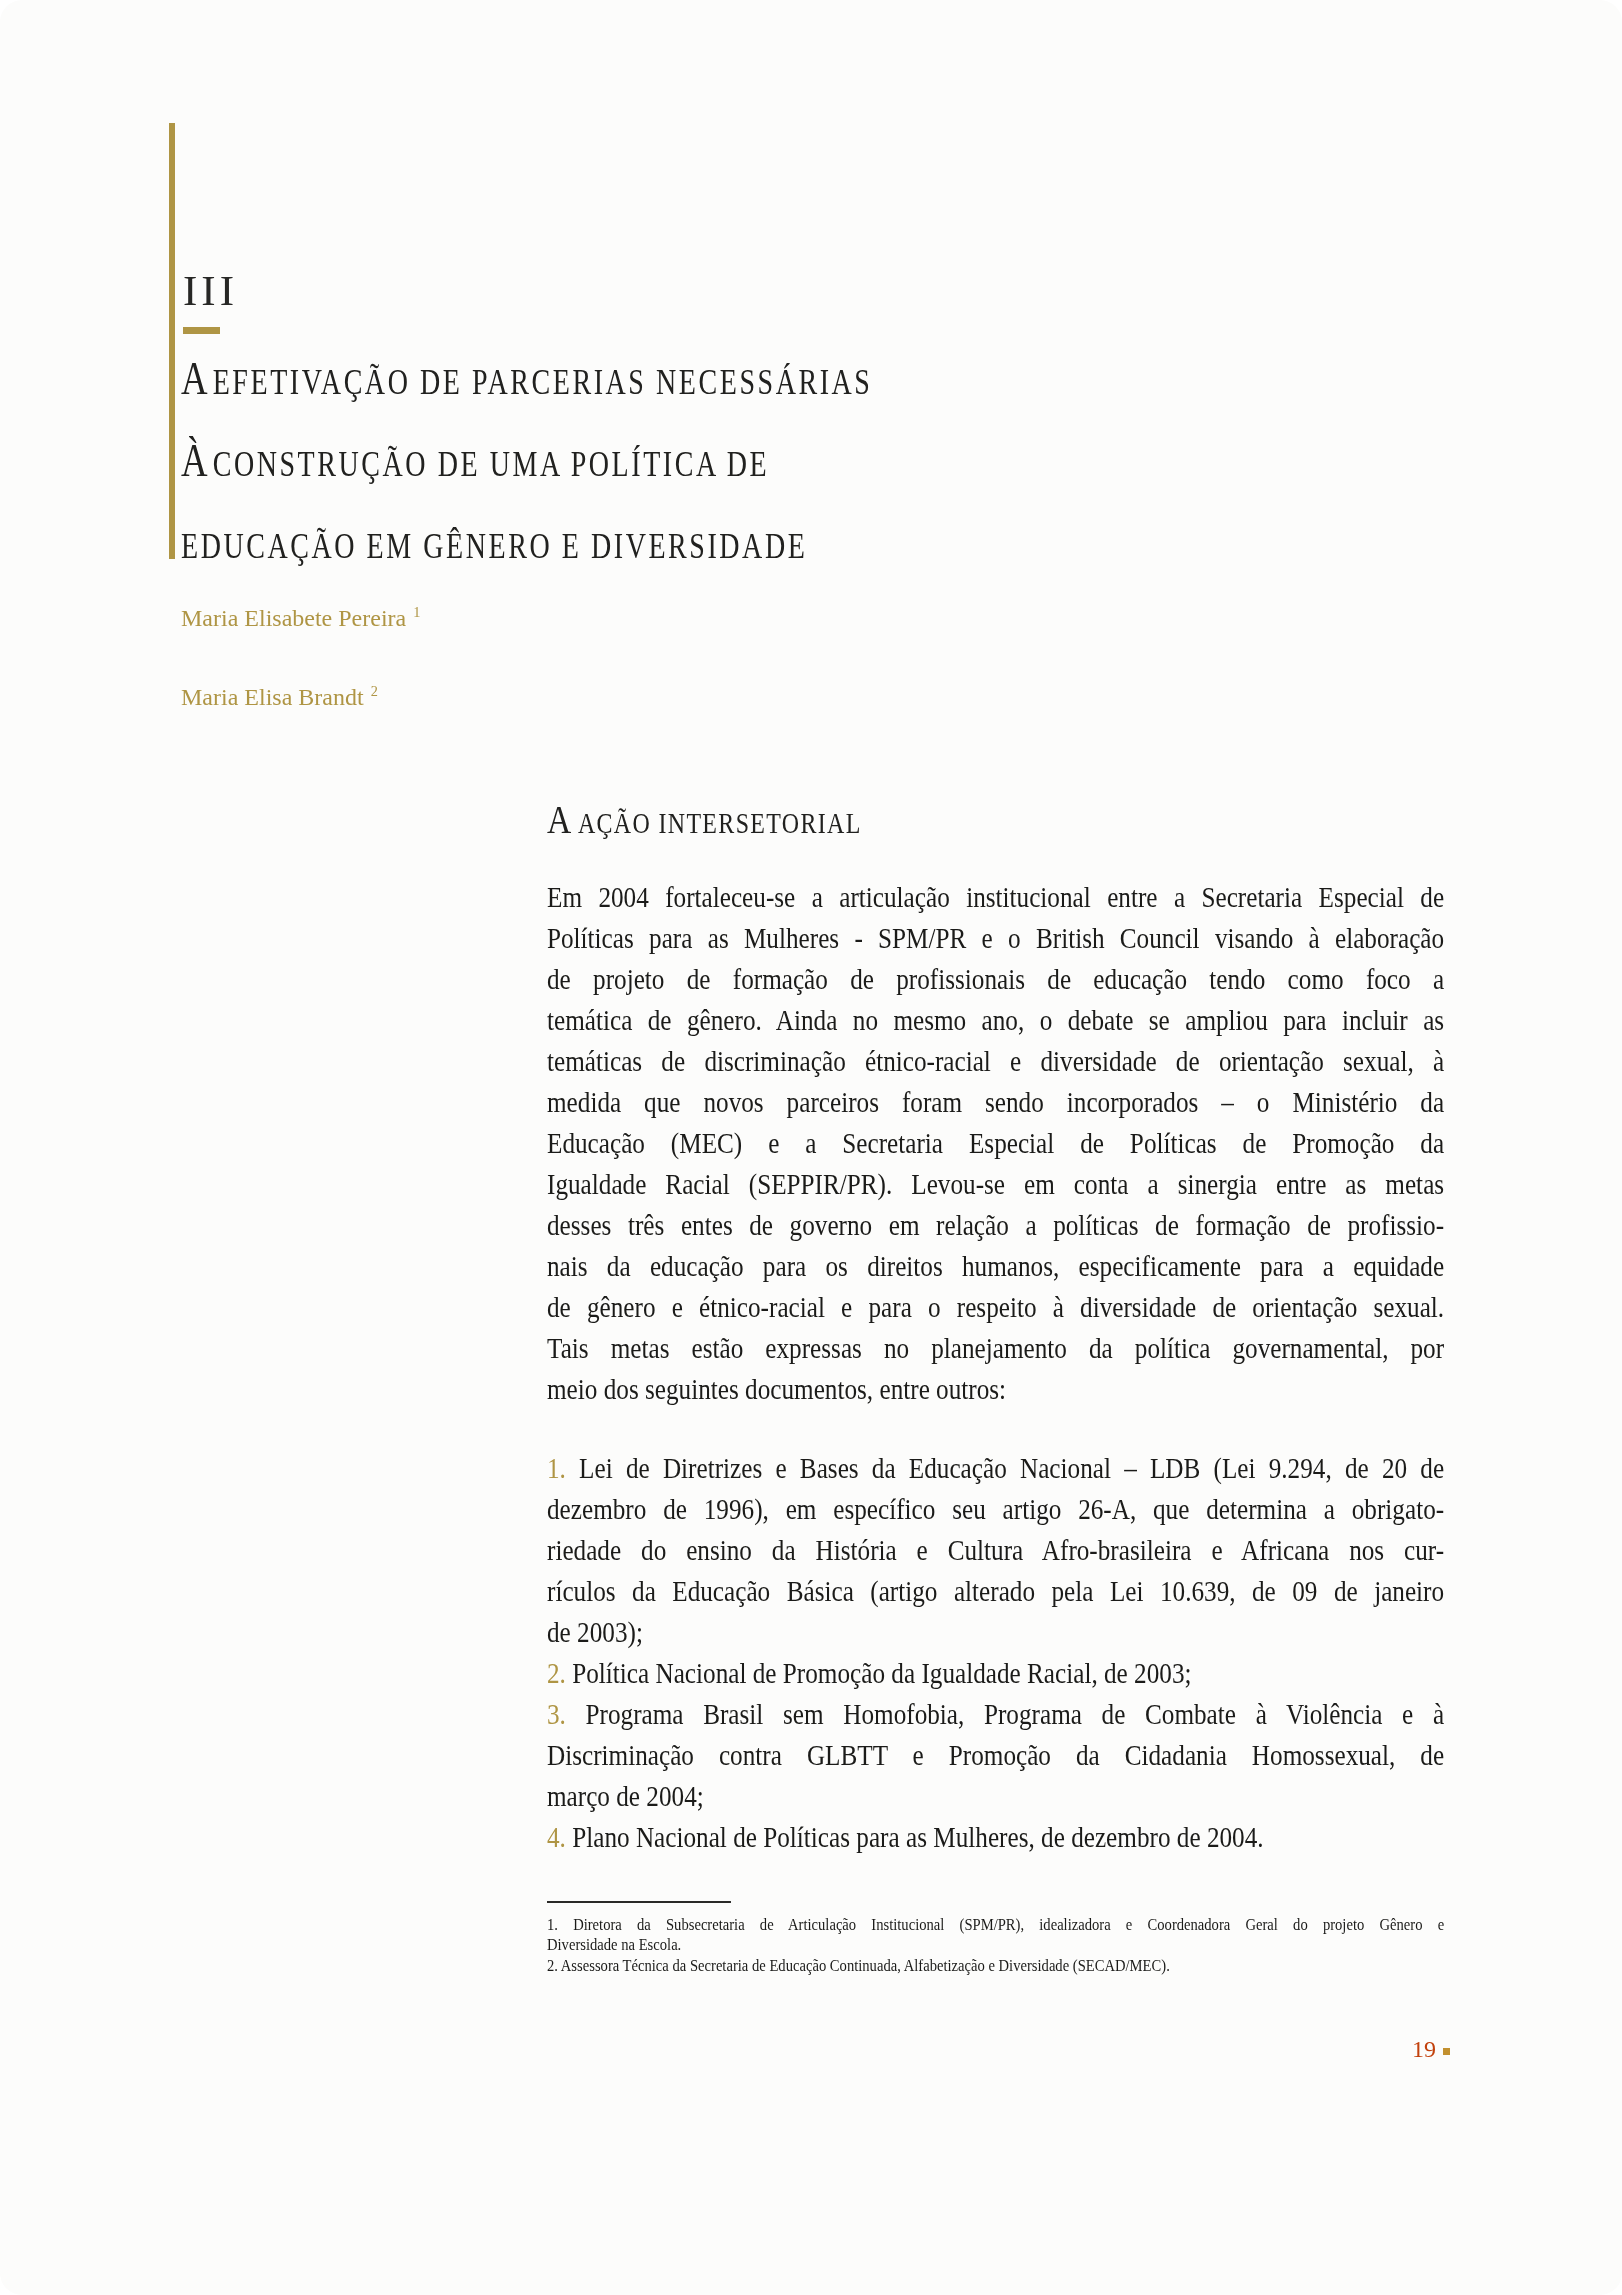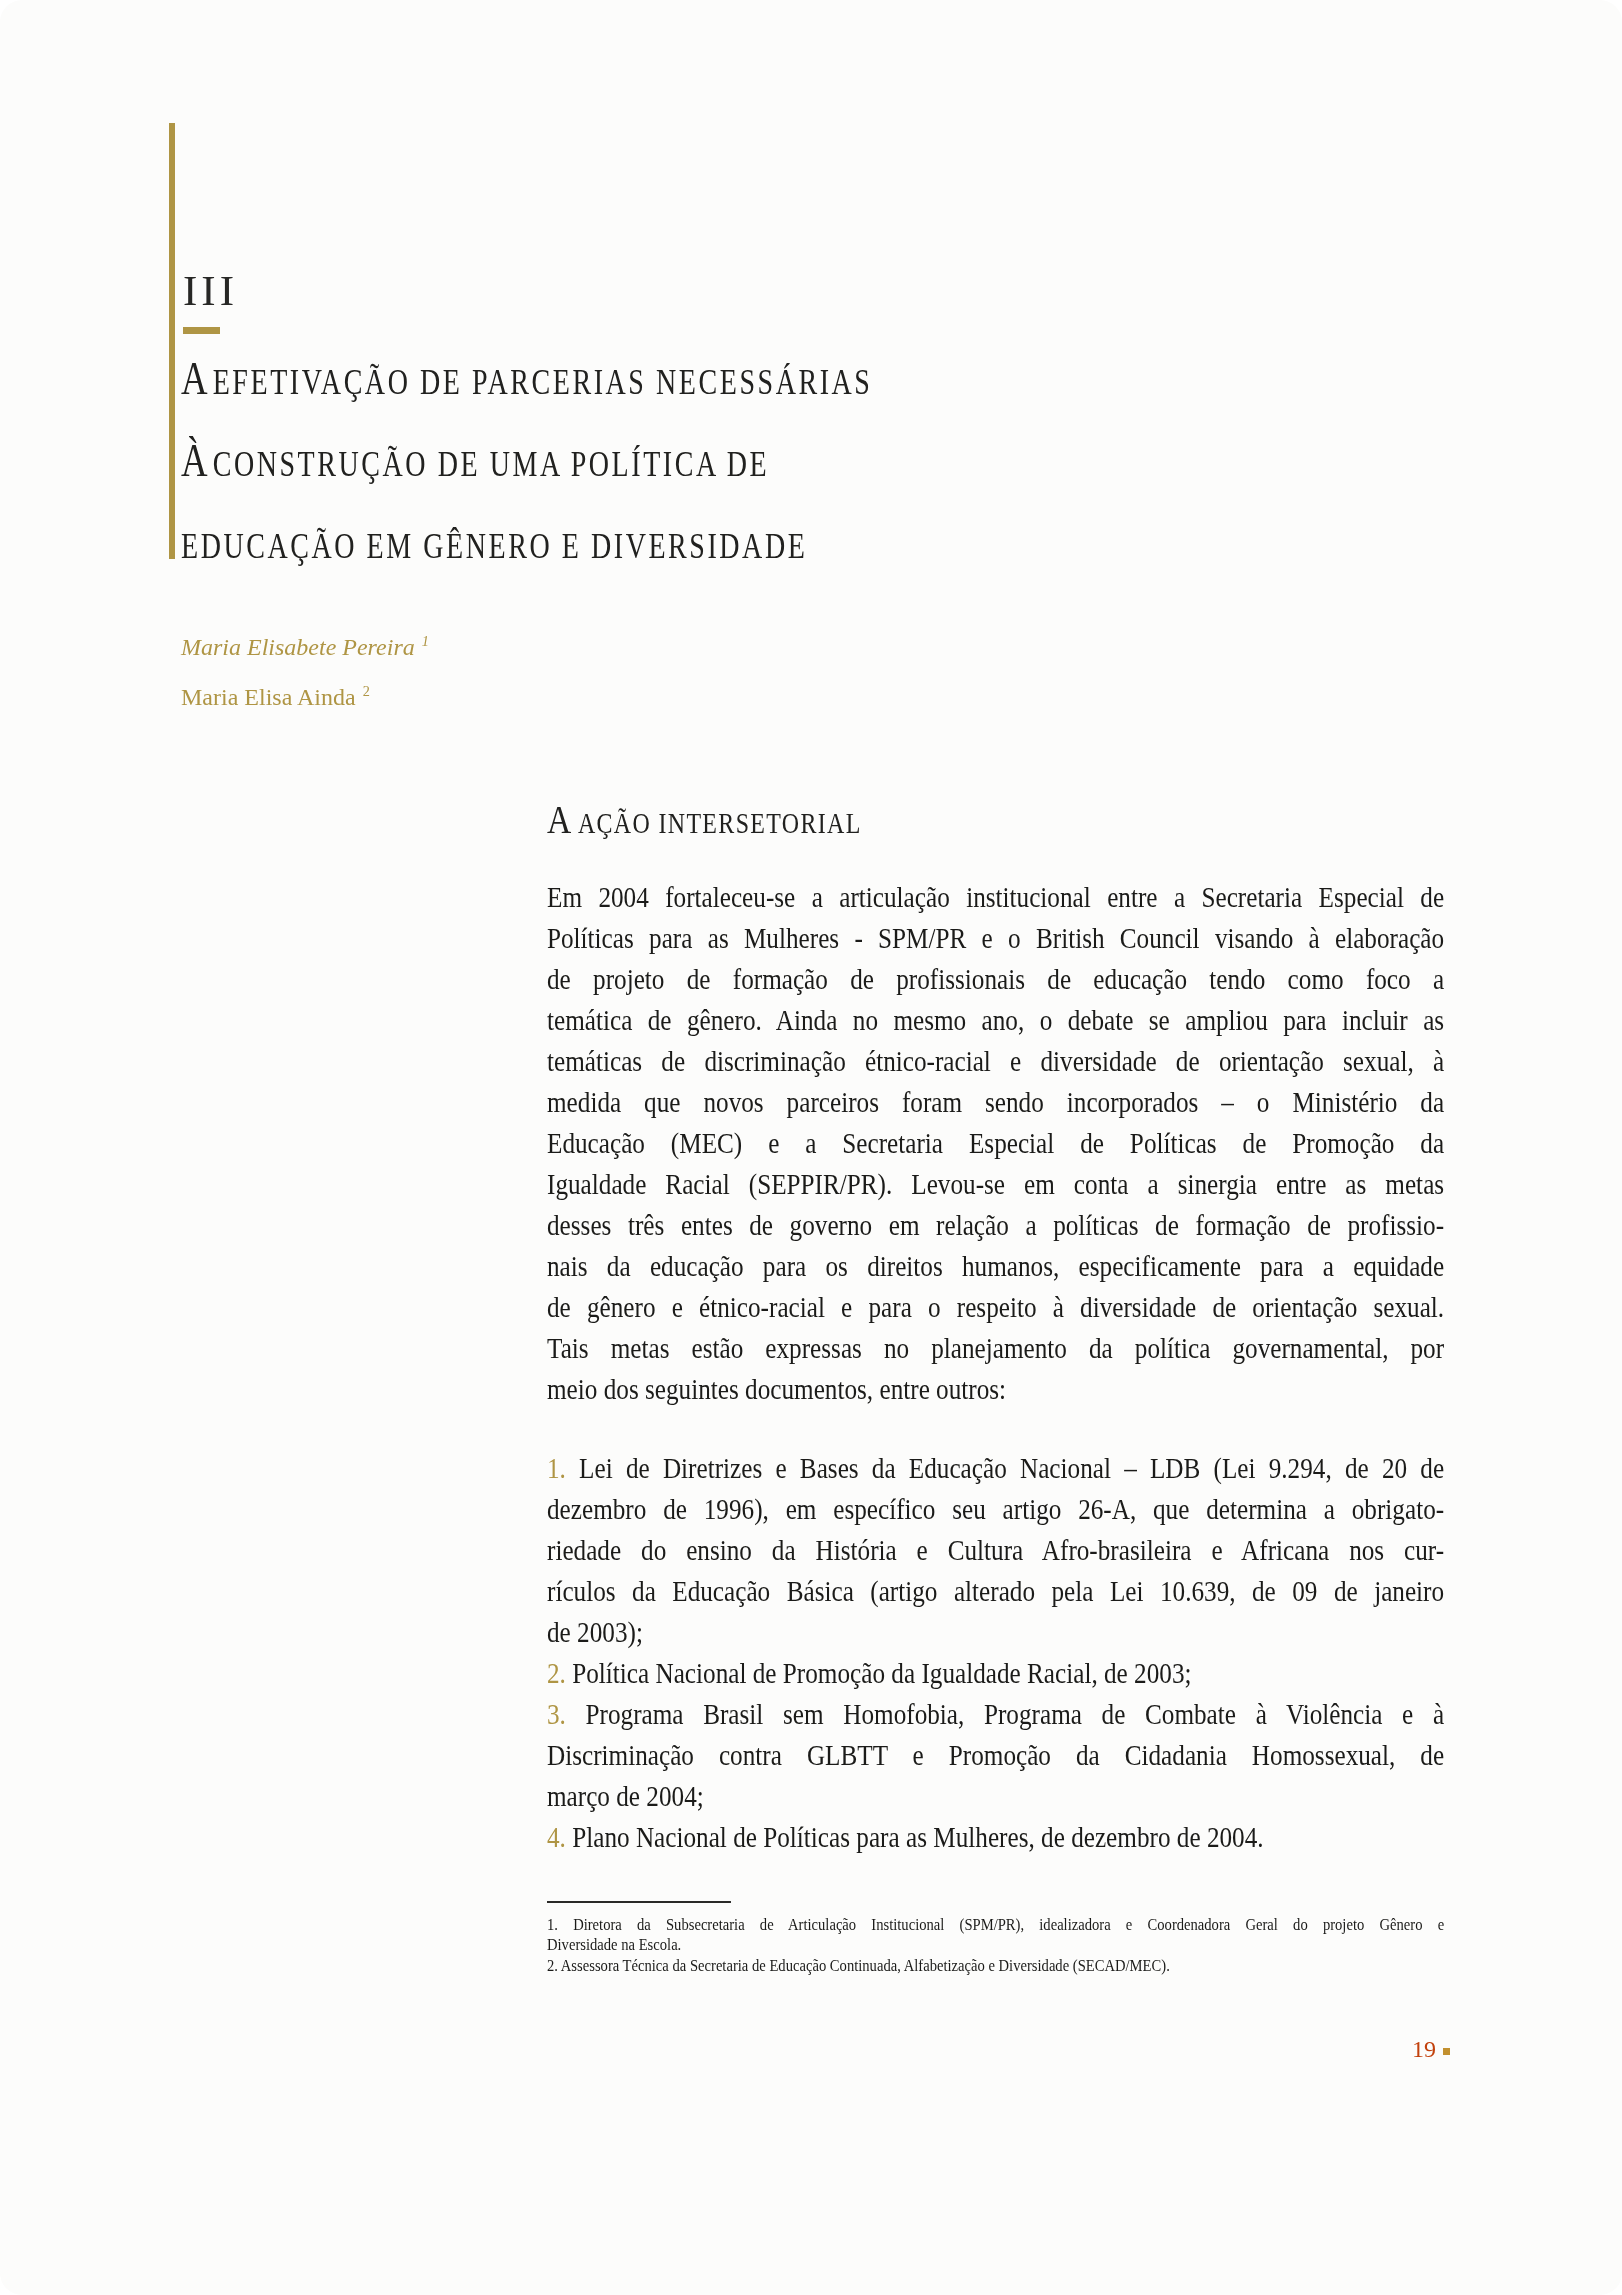--- a/index.html
+++ b/index.html
@@ -71,21 +71,21 @@
 
   
   .author {
     position: absolute;
     left: 181px;
     font-size: 24px;
     line-height: 28.5px;
     color: var(--gold, #AF9544);
     white-space: nowrap;
   }
-  .author.a1 { top: 627px; font-style: italic; }
+  .author.a1 { top: 598px; }
   .author.a2 { top: 677px; }
   .author sup {
     font-size: 14.3px;
     margin-left: 7.1px;
   }
 
   
   .col {
     position: absolute;
     left: 547px;
@@ -174,21 +174,21 @@
 
   <div class="hbar"></div>
 
   <div class="title-wrap">
     <div class="title-line"><span class="t-lead">A</span> <span class="t-rest">EFETIVAÇÃO DE PARCERIAS NECESSÁRIAS</span></div>
     <div class="title-line"><span class="t-lead">À</span> <span class="t-rest">CONSTRUÇÃO DE UMA POLÍTICA DE</span></div>
     <div class="title-line"><span class="t-lead"></span><span class="t-rest">EDUCAÇÃO EM GÊNERO E DIVERSIDADE</span></div>
   </div>
 
   <div class="author a1"><span>Maria Elisabete Pereira</span><sup>1</sup></div>
-  <div class="author a2"><span>Maria Elisa Ainda</span><sup>2</sup></div>
+  <div class="author a2"><span>Maria Elisa Brandt</span><sup>2</sup></div>
 
   <div class="col">
 
     <div class="section-heading"><span class="s-lead">A</span><span class="s-rest">AÇÃO INTERSETORIAL</span></div>
 
     <div class="para">
         <div class="tline jline">Em 2004 fortaleceu-se a articulação institucional entre a Secretaria Especial de</div>
         <div class="tline jline">Políticas para as Mulheres - SPM/PR e o British Council visando à elaboração</div>
         <div class="tline jline">de projeto de formação de profissionais de educação tendo como foco a</div>
         <div class="tline jline">temática de gênero. Ainda no mesmo ano, o debate se ampliou para incluir as</div>

